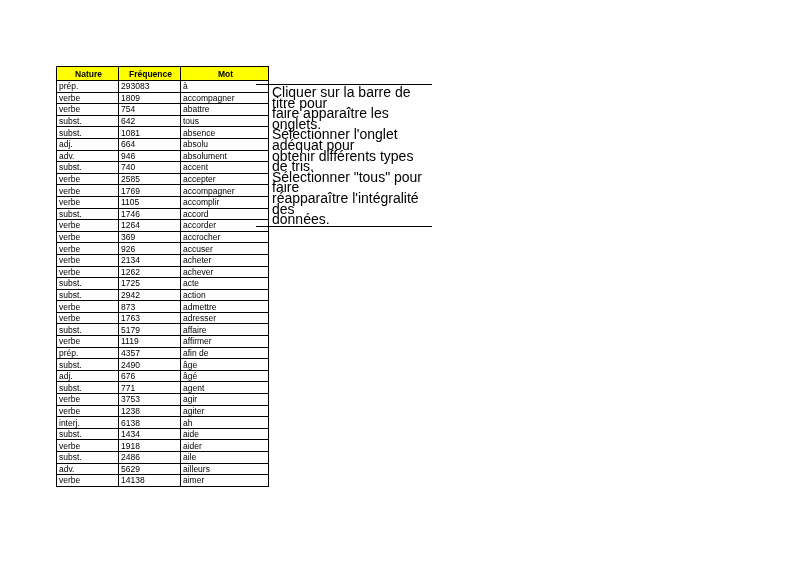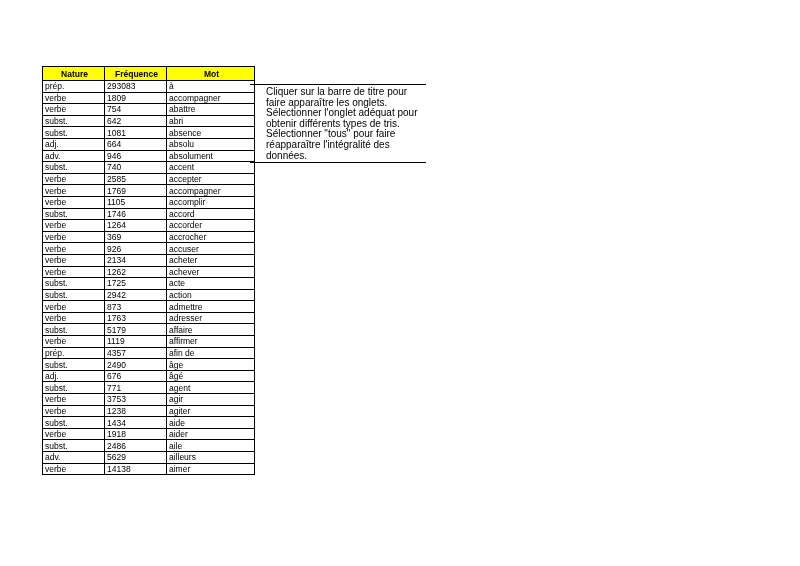--- a/index.html
+++ b/index.html
@@ -17,21 +17,21 @@
   .page {
     position: absolute;
     left: 0;
     top: 0;
     width: 800px;
     height: 566px;
   }
   
   .word-table {
     position: absolute;
-    left: 42px;
+    left: 56px;
     top: 66px;
     border-collapse: collapse;
     table-layout: fixed;
     padding-left: 45px;
   }
   .word-table th,
   .word-table td {
     border: 1px solid #000000;
     font-size: 8.5px;
     line-height: 10px;
@@ -49,24 +49,24 @@
     height: 13px;
     font-size: 8.5px;
   }
   .col-nature { width: 59px; }
   .col-freq   { width: 59px; margin-left: 36px; }
   .col-mot    { width: 85px; margin-left: 23px; }
 
   
   .note {
     position: absolute;
-    left: 250px;
+    left: 256px;
     top: 84px;
     width: 160px;
-    font-size: 10px;
+    font-size: 14px;
     line-height: 10.6px;
     color: #000000;
     border-top: 1px solid #000000;
     border-bottom: 1px solid #000000;
     padding: 2px 0 1px 16px;
   }
   .note p {
     margin: 0;
   }
 </style>
@@ -95,21 +95,21 @@
         <td>accompagner</td>
       </tr>
       <tr>
         <td>verbe</td>
         <td>754</td>
         <td>abattre</td>
       </tr>
       <tr>
         <td>subst.</td>
         <td>642</td>
-        <td>abri</td>
+        <td>tous</td>
       </tr>
       <tr>
         <td>subst.</td>
         <td>1081</td>
         <td>absence</td>
       </tr>
       <tr>
         <td>adj.</td>
         <td>664</td>
         <td>absolu</td>
@@ -221,20 +221,25 @@
       </tr>
       <tr>
         <td>verbe</td>
         <td>3753</td>
         <td>agir</td>
       </tr>
       <tr>
         <td>verbe</td>
         <td>1238</td>
         <td>agiter</td>
+      </tr>
+      <tr>
+        <td>interj.</td>
+        <td>6138</td>
+        <td>ah</td>
       </tr>
       <tr>
         <td>subst.</td>
         <td>1434</td>
         <td>aide</td>
       </tr>
       <tr>
         <td>verbe</td>
         <td>1918</td>
         <td>aider</td>

